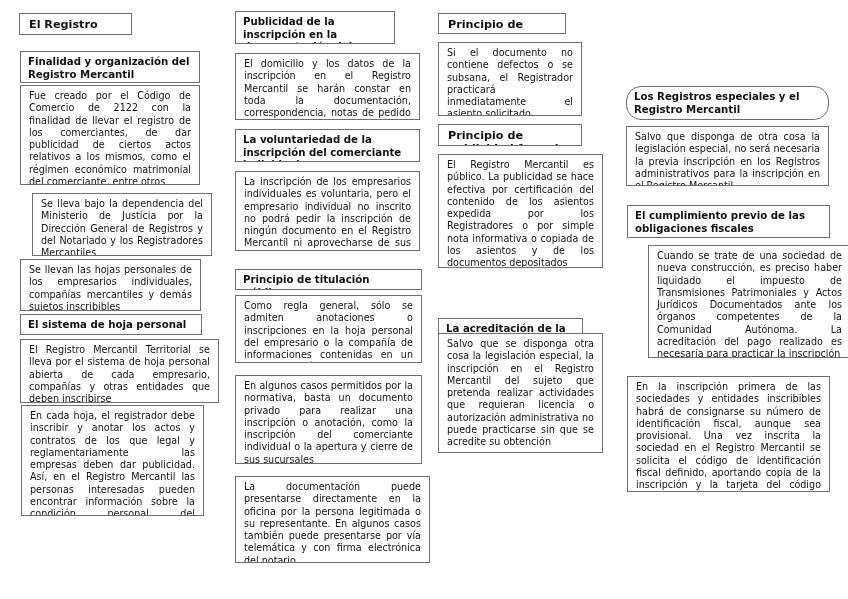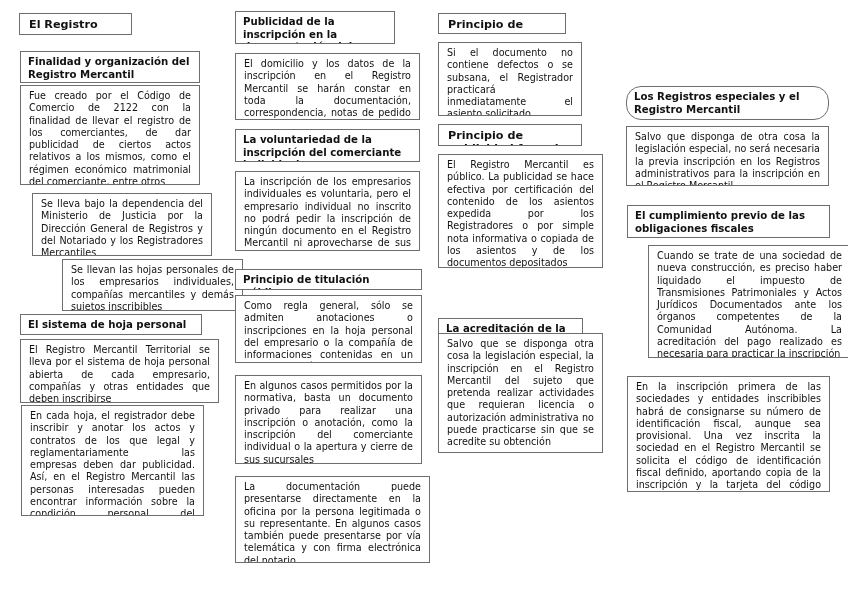--- a/index.html
+++ b/index.html
@@ -12,21 +12,21 @@
   .body { font-size: 9.6px; line-height: 12.3px; padding: 4px 8px 0 8px; text-align: justify; }
 </style>
 </head>
 <body>
 
 <div class="box title big" style="left:19px;top:13px;width:113px;height:22px;">El Registro</div>
 
 <div class="box title" style="left:20px;top:51px;width:180px;height:32px;">Finalidad y organización del Registro Mercantil</div>
 <div class="box body" style="left:20px;top:85px;width:180px;height:100px;">Fue creado por el Código de Comercio de 2122 con la finalidad de llevar el registro de los comerciantes, de dar publicidad de ciertos actos relativos a los mismos, como el régimen económico matrimonial del comerciante, entre otros</div>
 <div class="box body" style="left:20px;top:193px;width:180px;height:63px;margin-left:12px;">Se lleva bajo la dependencia del Ministerio de Justicia por la Dirección General de Registros y del Notariado y los Registradores Mercantiles</div>
-<div class="box body" style="left:20px;top:259px;width:181px;height:52px;margin-left:42px;">Se llevan las hojas personales de los empresarios individuales, compañías mercantiles y demás sujetos inscribibles</div>
+<div class="box body" style="left:20px;top:259px;width:181px;height:52px;">Se llevan las hojas personales de los empresarios individuales, compañías mercantiles y demás sujetos inscribibles</div>
 <div class="box title" style="left:20px;top:314px;width:182px;height:21px;">El sistema de hoja personal</div>
 <div class="box body" style="left:20px;top:339px;width:199px;height:64px;">El Registro Mercantil Territorial se lleva por el sistema de hoja personal abierta de cada empresario, compañías y otras entidades que deben inscribirse</div>
 <div class="box body" style="left:21px;top:405px;width:183px;height:111px;">En cada hoja, el registrador debe inscribir y anotar los actos y contratos de los que legal y reglamentariamente las empresas deben dar publicidad. Así, en el Registro Mercantil las personas interesadas pueden encontrar información sobre la condición personal del empresario individual y de las sociedades</div>
 
 <div class="box title" style="left:235px;top:11px;width:160px;height:33px;">Publicidad de la inscripción en la documentación del empresario</div>
 <div class="box body" style="left:235px;top:53px;width:185px;height:67px;">El domicilio y los datos de la inscripción en el Registro Mercantil se harán constar en toda la documentación, correspondencia, notas de pedido y facturas</div>
 <div class="box title" style="left:235px;top:129px;width:185px;height:33px;">La voluntariedad de la inscripción del comerciante individual</div>
 <div class="box body" style="left:235px;top:171px;width:185px;height:80px;">La inscripción de los empresarios individuales es voluntaria, pero el empresario individual no inscrito no podrá pedir la inscripción de ningún documento en el Registro Mercantil ni aprovecharse de sus efectos legales</div>
 <div class="box title" style="left:235px;top:269px;width:187px;height:21px;">Principio de titulación pública:</div>
 <div class="box body" style="left:235px;top:295px;width:187px;height:68px;">Como regla general, sólo se admiten anotaciones o inscripciones en la hoja personal del empresario o la compañía de informaciones contenidas en un documento público</div>

